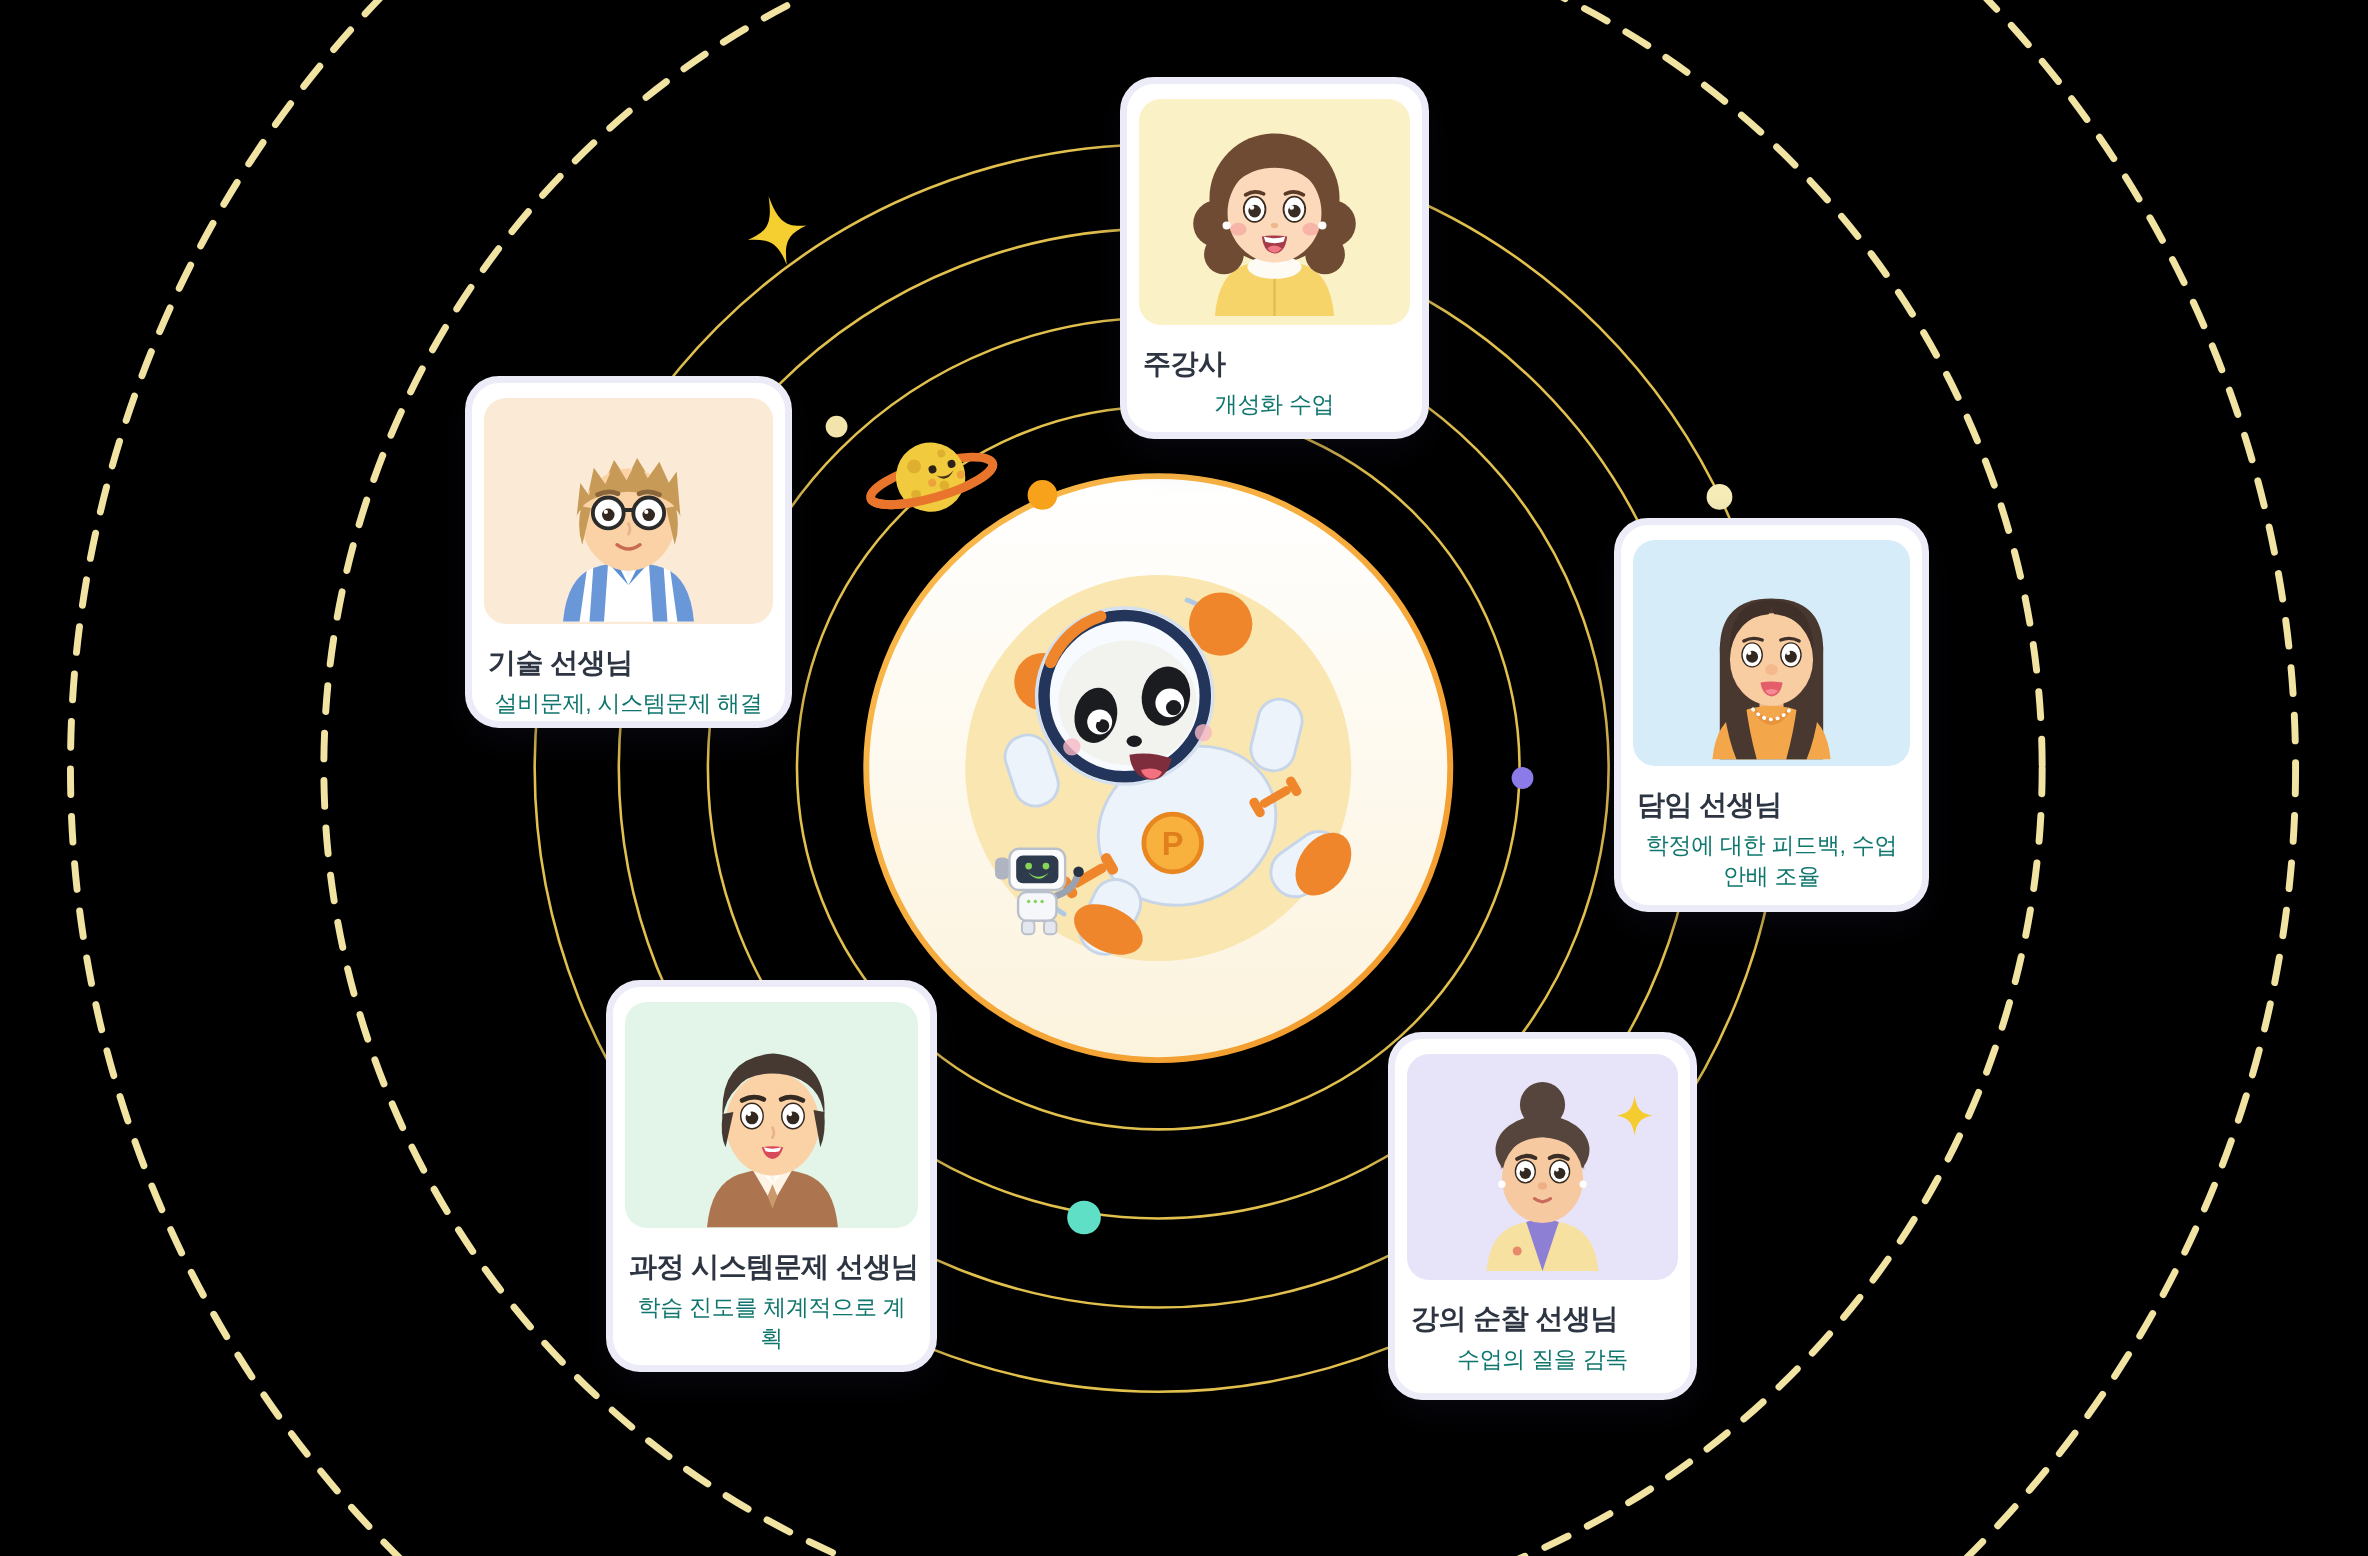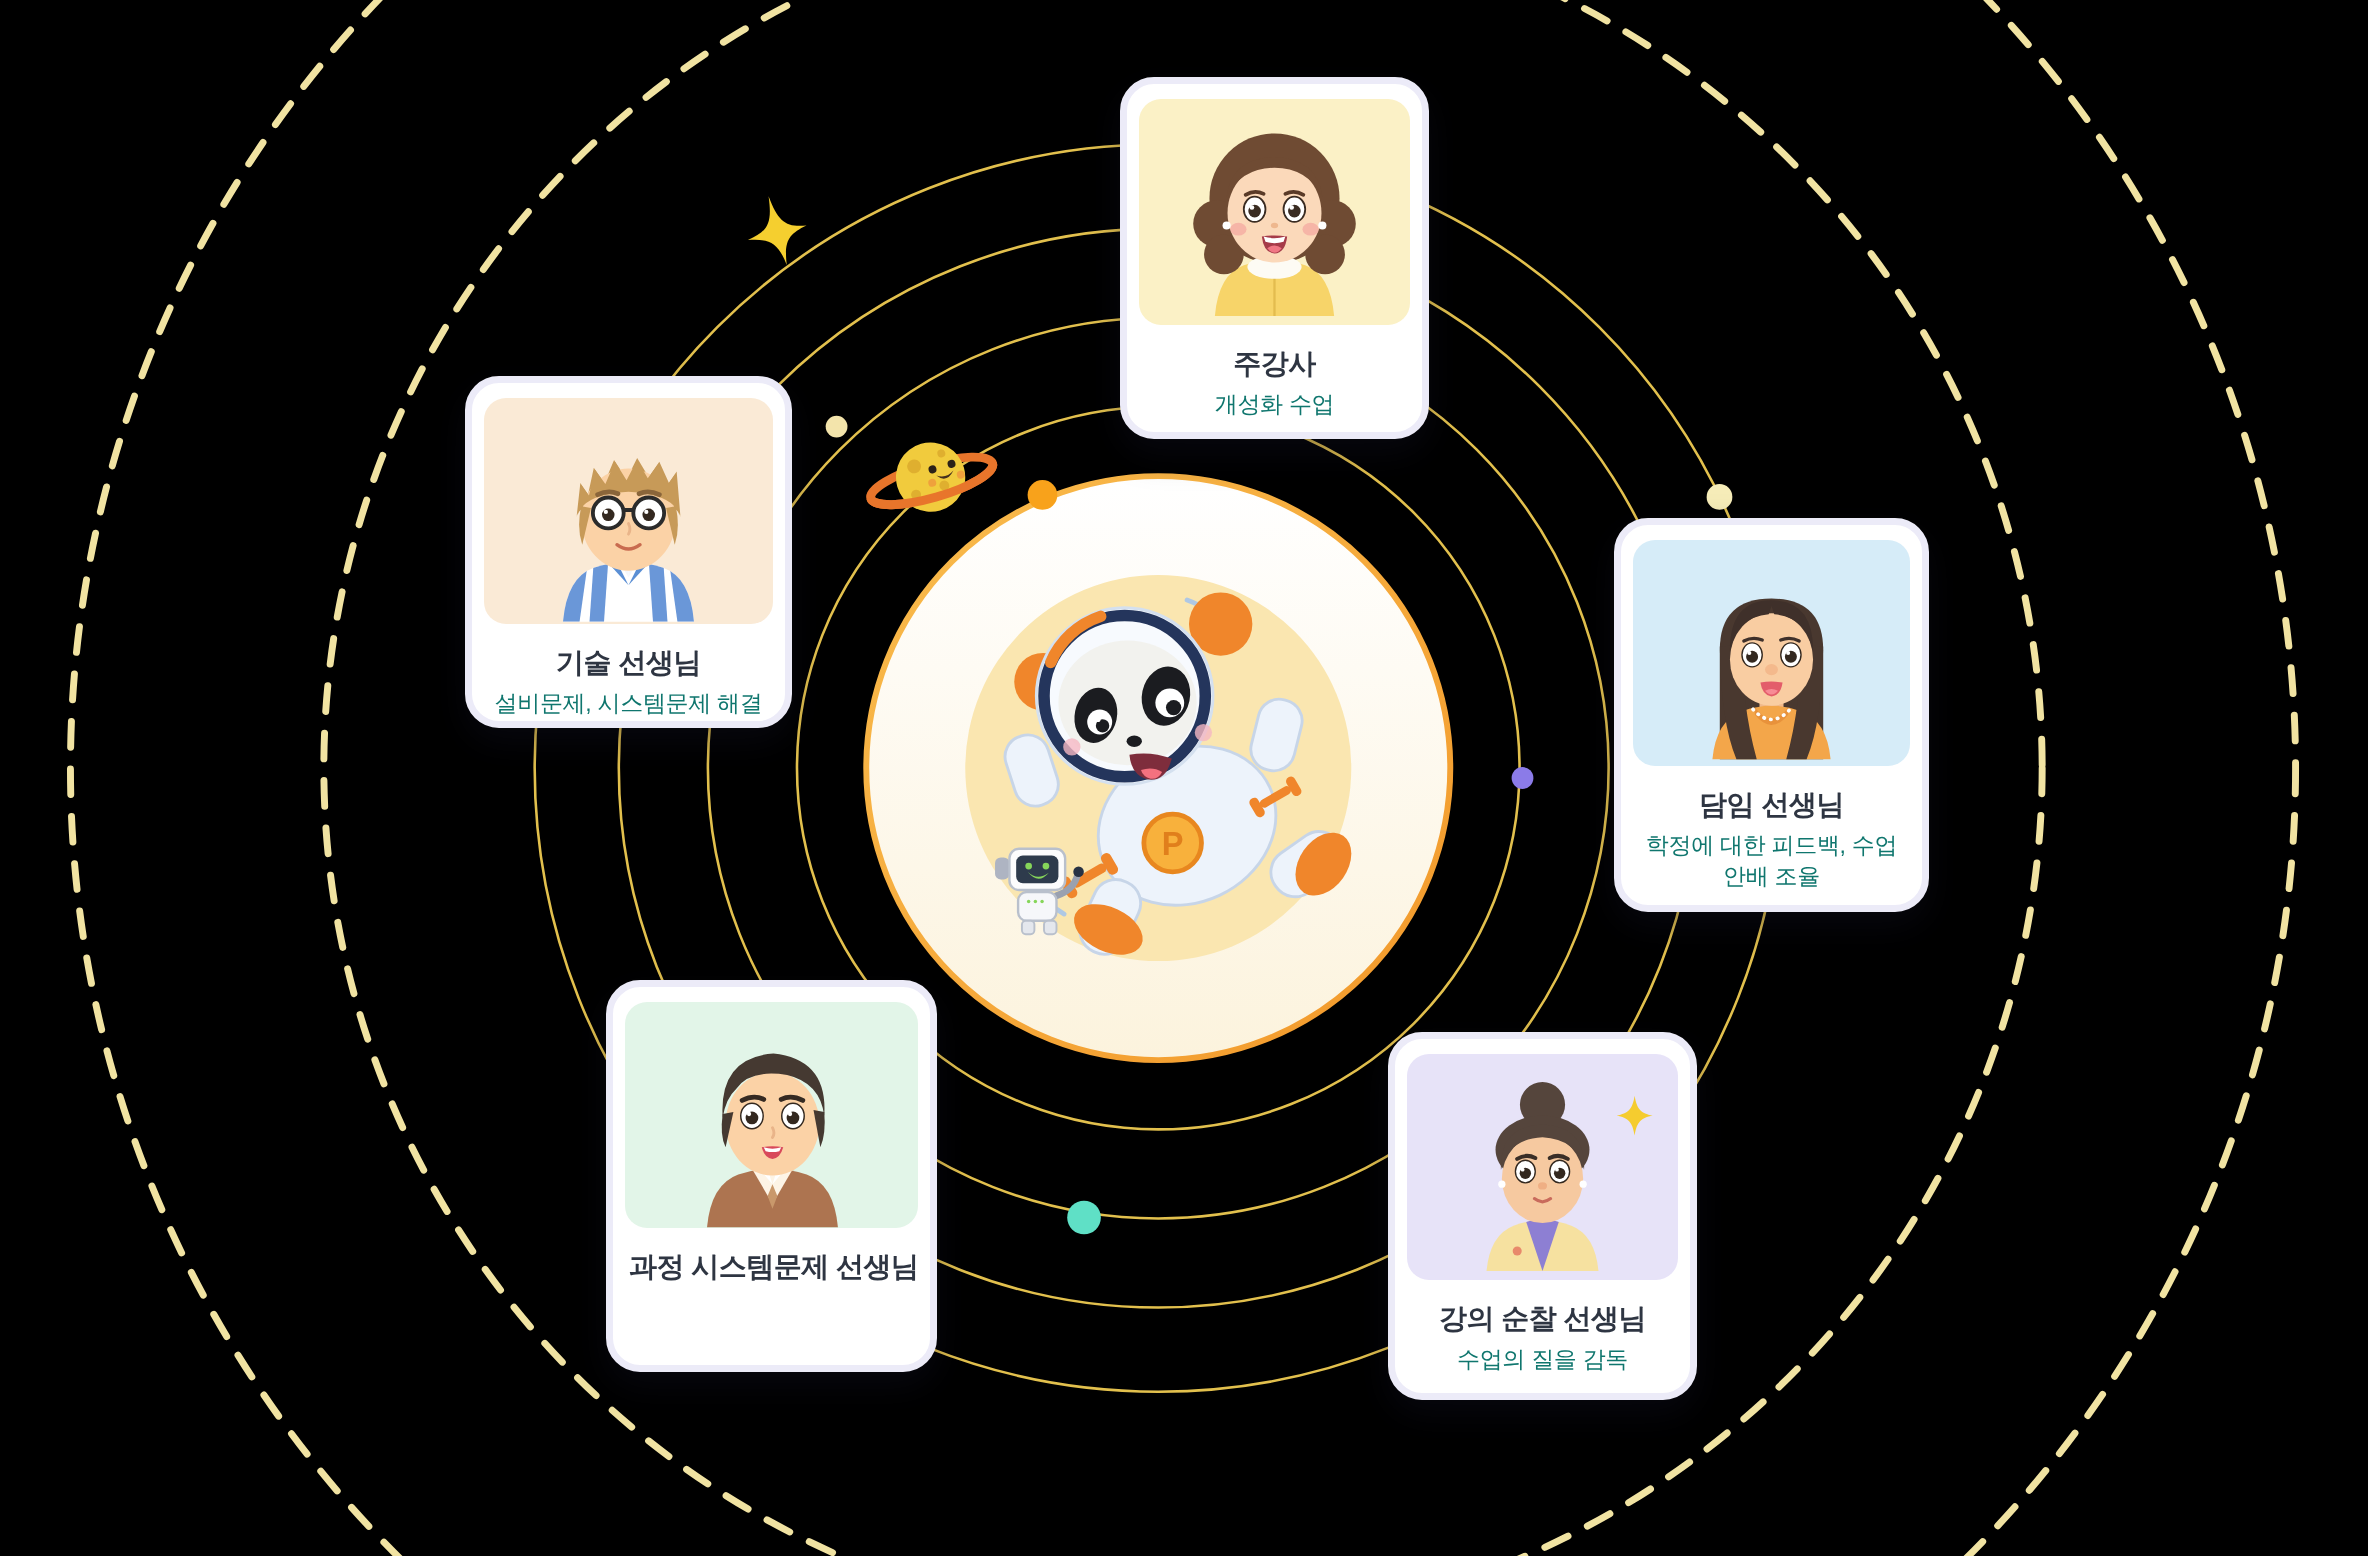--- a/index.html
+++ b/index.html
@@ -5,21 +5,21 @@
   html,body{margin:0;padding:0;background:#000;}
   .canvas{position:relative;width:2368px;height:1556px;background:#000;overflow:hidden;
           font-family:"Liberation Sans",sans-serif;}
   svg.scene{position:absolute;left:0;top:0;}
 
   .card{position:absolute;box-sizing:border-box;background:#ffffff;
         border:7px solid #ECEBF8;border-radius:34px;padding:15px 12px 0 12px;
         box-shadow:0 14px 34px rgba(20,20,40,.35);}
   .card .img{height:226px;border-radius:22px;overflow:hidden;position:relative;}
   .card .img svg{display:block;width:100%;height:100%;}
-  .card h3{margin:22px 4px 0;text-align:center;font-size:28px;line-height:34px;
+  .card h3{margin:22px 4px 0;font-size:28px;line-height:34px;
            font-weight:700;color:#2E3542;letter-spacing:-0.5px;white-space:nowrap;}
   .card p{margin:8px 2px 0;text-align:center;font-size:23px;line-height:31px;
           color:#0f766e;letter-spacing:-0.3px;}
 
   .c-main       {left:1120px;top:77px;  width:309px;height:362px;}
   .c-tech       {left:465px; top:376px; width:327px;height:352px;}
   .c-homeroom   {left:1614px;top:518px; width:315px;height:394px;}
   .c-consultant {left:606px; top:980px; width:331px;height:392px;}
   .c-patrol     {left:1388px;top:1032px;width:309px;height:368px;}
 
@@ -284,20 +284,21 @@
           <circle cx="127" cy="114" r="2.2" fill="#fff"></circle>
         <ellipse cx="172" cy="116" rx="11.5" ry="13" fill="#fff" stroke="#33281F" stroke-width="1.5"></ellipse>
         <circle cx="172" cy="118" r="6.5" fill="#33281F"></circle>
           <circle cx="169" cy="114" r="2.2" fill="#fff"></circle>
         <path d="M151,128 q3,6 0,10" stroke="#E9B489" stroke-width="3" fill="none" stroke-linecap="round"></path>
         <path d="M140,148 Q151,146 162,148 Q159,159 151,160 Q143,159 140,148 Z" fill="#D8495A"></path>
         <path d="M142,148 Q151,151 160,148 L158,152 Q151,154 144,152 Z" fill="#fff"></path>
       </svg>
     </div>
     <h3>과정 시스템문제 선생님</h3>
+    <p>학습 진도를 체계적으로 계획</p>
   </div>
 
   <div class="card c-patrol">
     <div class="img bg-patrol">
       <svg viewBox="0 0 300 230">
         <circle cx="150" cy="46" r="25" fill="#55453C"></circle>
         <rect x="138" y="156" width="24" height="26" rx="9" fill="#EDB88E"></rect>
         <path d="M88,230 Q92,190 118,180 Q150,168 182,180 Q208,190 212,230 Z" fill="#F6E1A0"></path>
         <path d="M132,176 L150,230 L168,176 Q150,168 132,176 Z" fill="#8D7FD3"></path>
         <circle cx="122" cy="208" r="5" fill="#E8896B"></circle>

